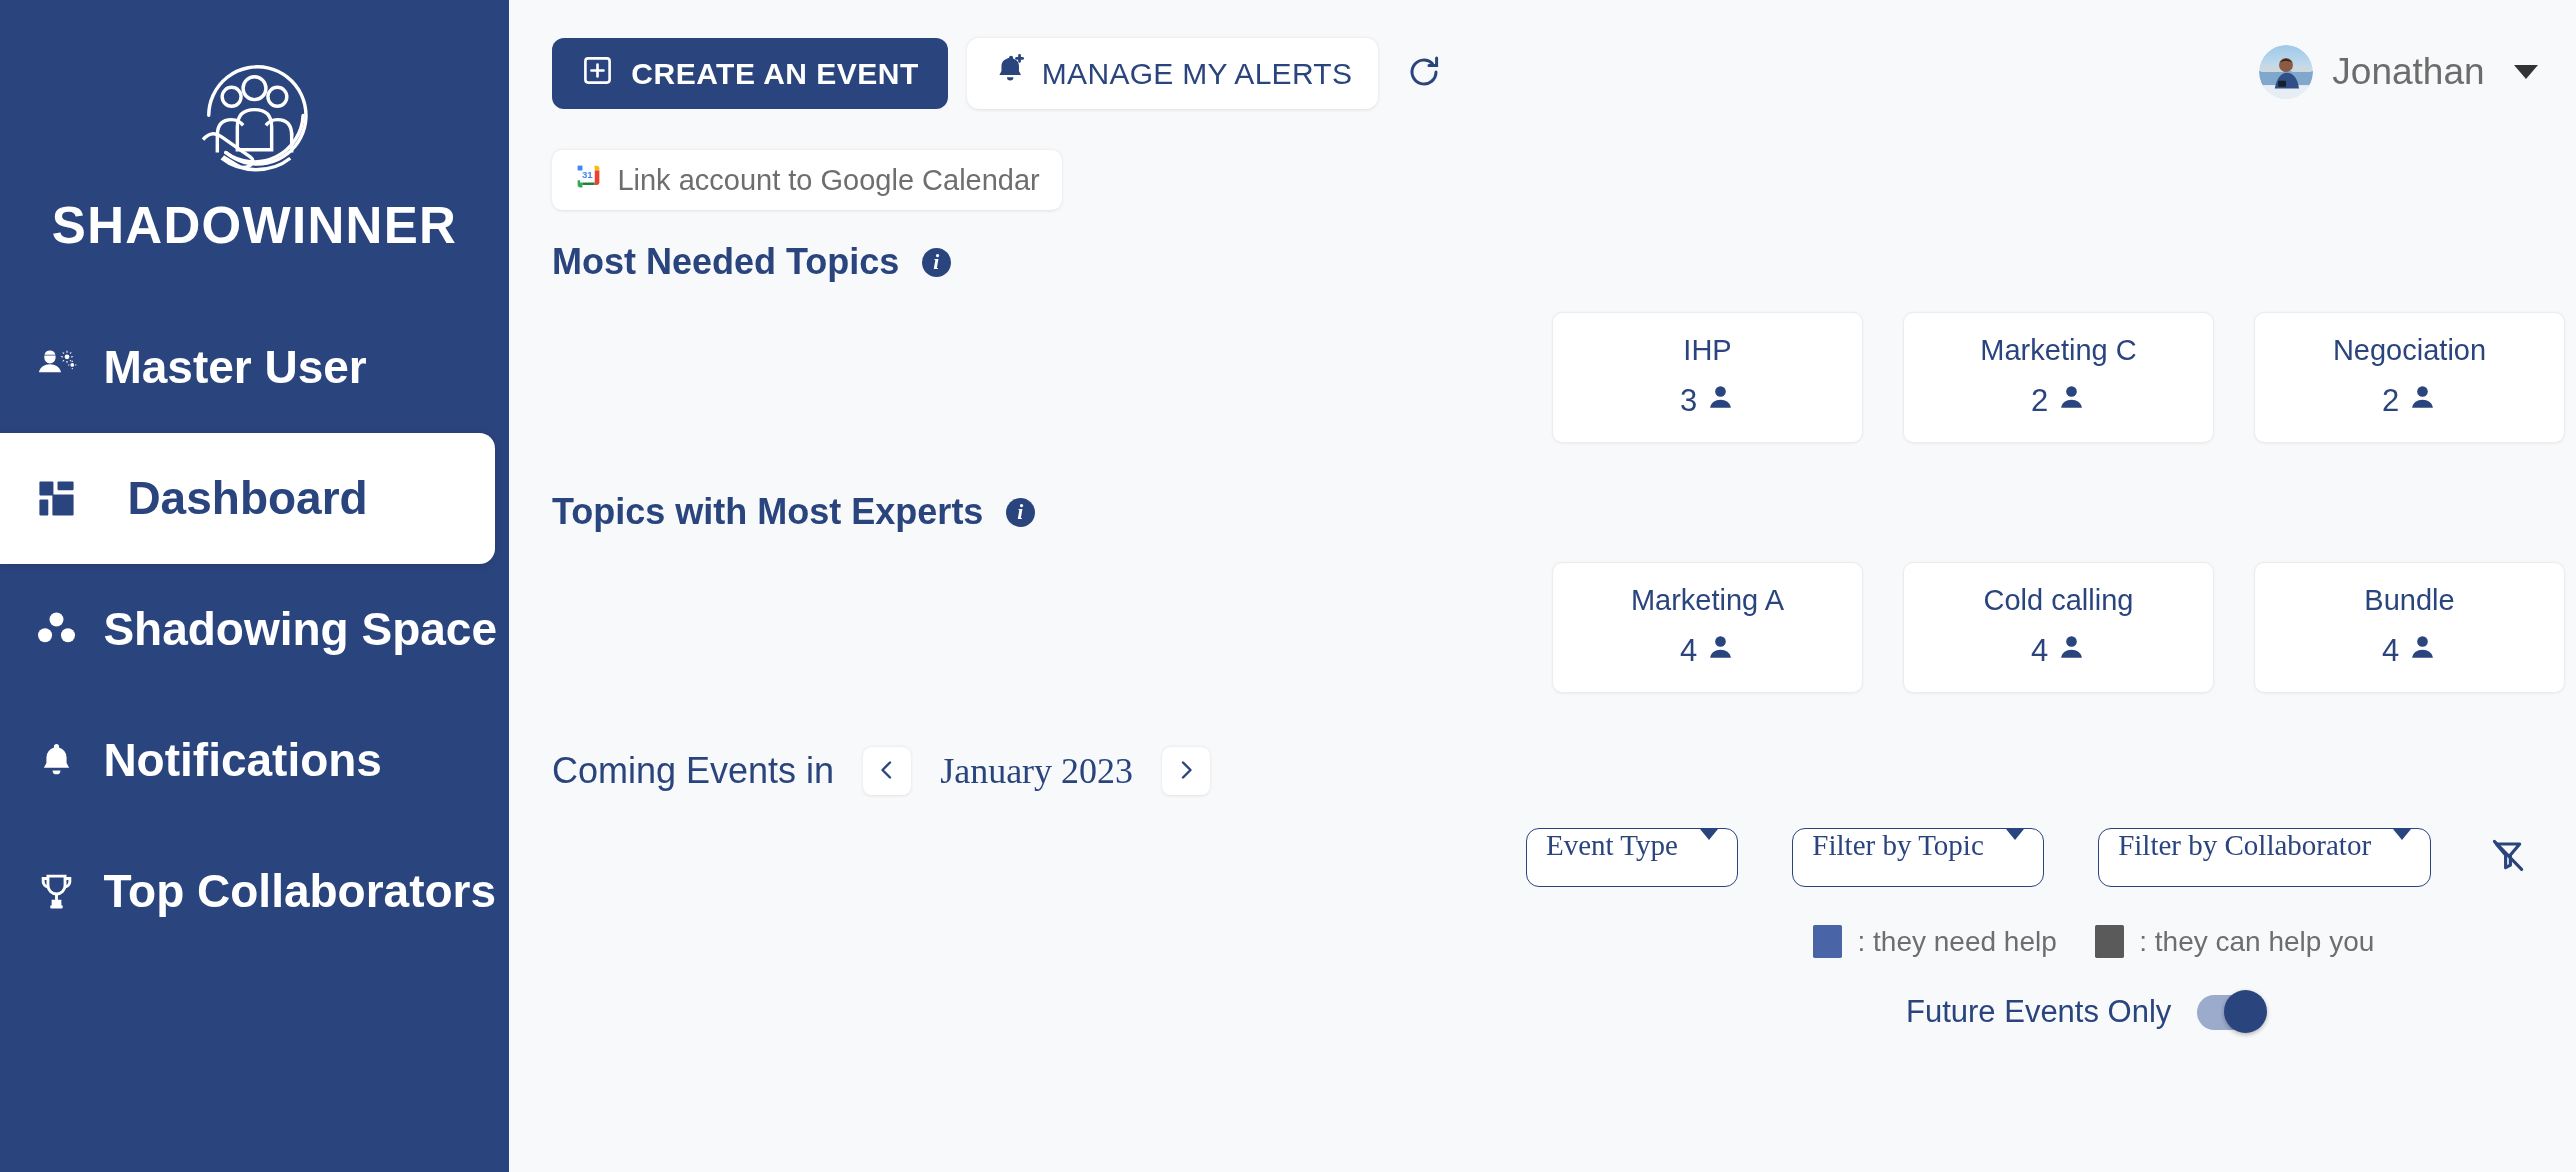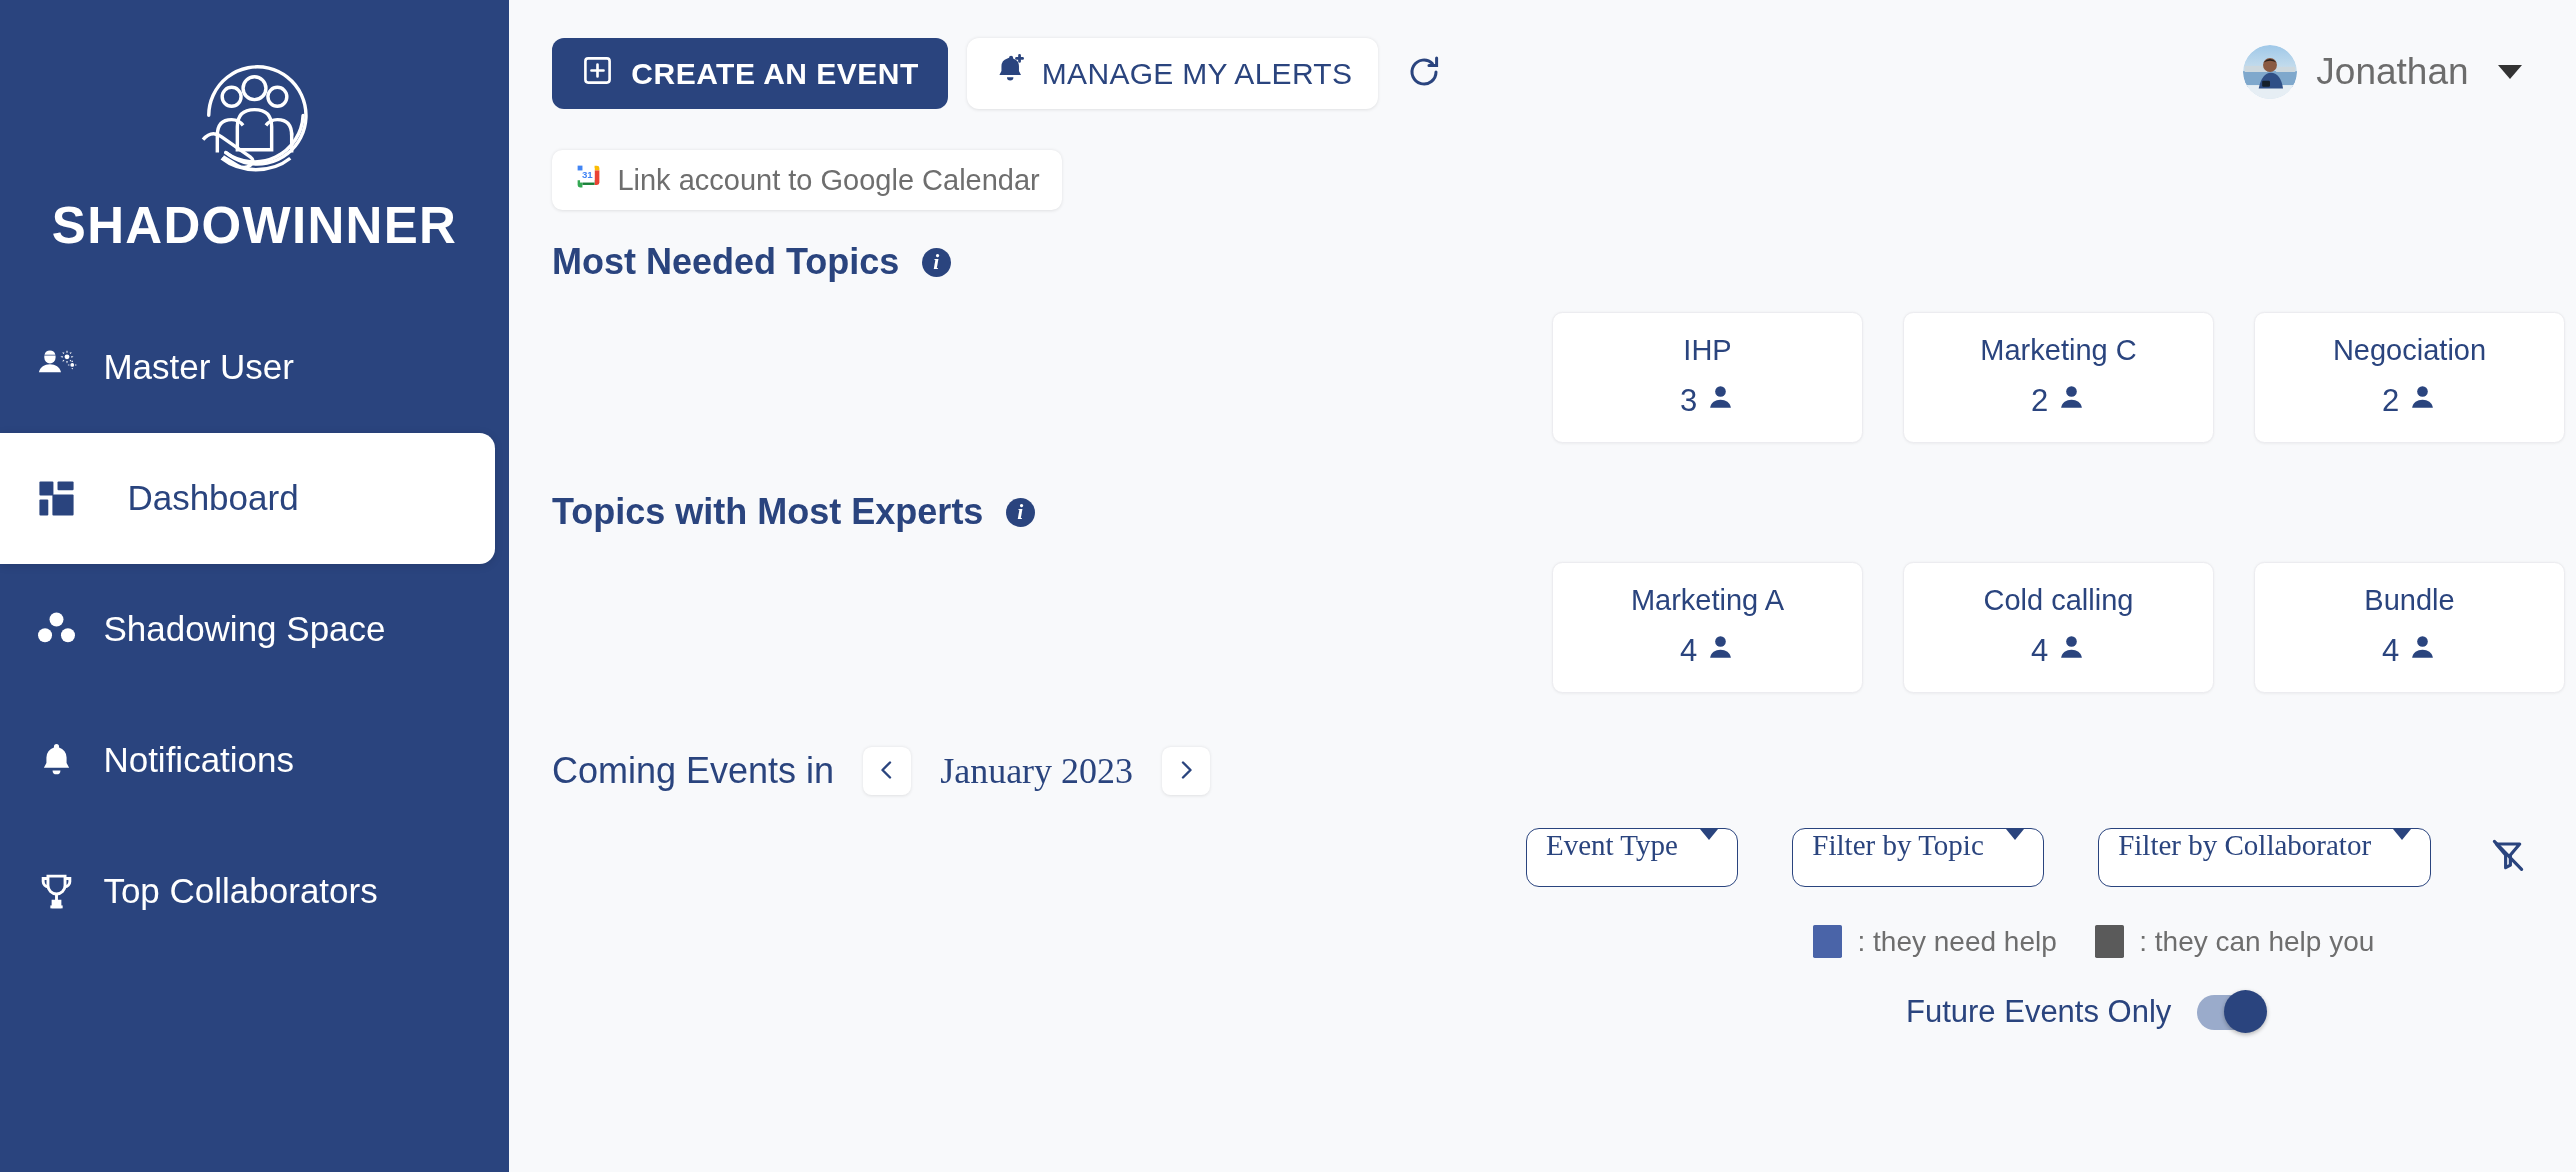--- a/index.html
+++ b/index.html
@@ -29,21 +29,21 @@
     display: flex; align-items: center;
     height: 131px; padding-left: 31px;
     cursor: pointer;
   }
   .nav-item .nav-icon {
     width: 50px; height: 50px; flex: 0 0 50px;
     display: flex; align-items: center; justify-content: center;
     margin-right: 22.4px;
   }
   .nav-item .nav-label {
-    color: #ffffff; font-size: 35px; font-weight: 400;
+    color: #ffffff; font-size: 46px; font-weight: 700;
     white-space: nowrap;
   }
   .nav-item.active {
     background: #ffffff;
     border-radius: 0 15.5px 15.5px 0;
     margin-right: 14px;
     box-shadow: 0 1.7px 8.6px rgba(0,0,0,.12);
     gap: 24px;
   }
   .nav-item.active .nav-label { color: #2a447e; }
@@ -73,21 +73,21 @@
     font-family: "Liberation Sans", sans-serif;
     font-size: 30px; font-weight: 500; letter-spacing: 0.3px;
     cursor: pointer;
   }
   .icon-btn-plain {
     background: none; border: none; cursor: pointer;
     margin-left: 22.4px; display: flex; align-items: center;
     padding: 5.2px;
   }
   .user-box {
-    position: absolute; right: 54px; top: 45px;
+    position: absolute; right: 38px; top: 45px;
     display: flex; align-items: center; gap: 19px; cursor: pointer;
   }
   .avatar {
     width: 54px; height: 54px; border-radius: 50%;
     overflow: hidden; flex: 0 0 54px;
   }
   .user-name { font-size: 37px; color: #6c6c6c; font-weight: 400; }
   .caret-down {
     width: 0; height: 0; margin-left: 10.4px;
     border-left: 12px solid transparent;

